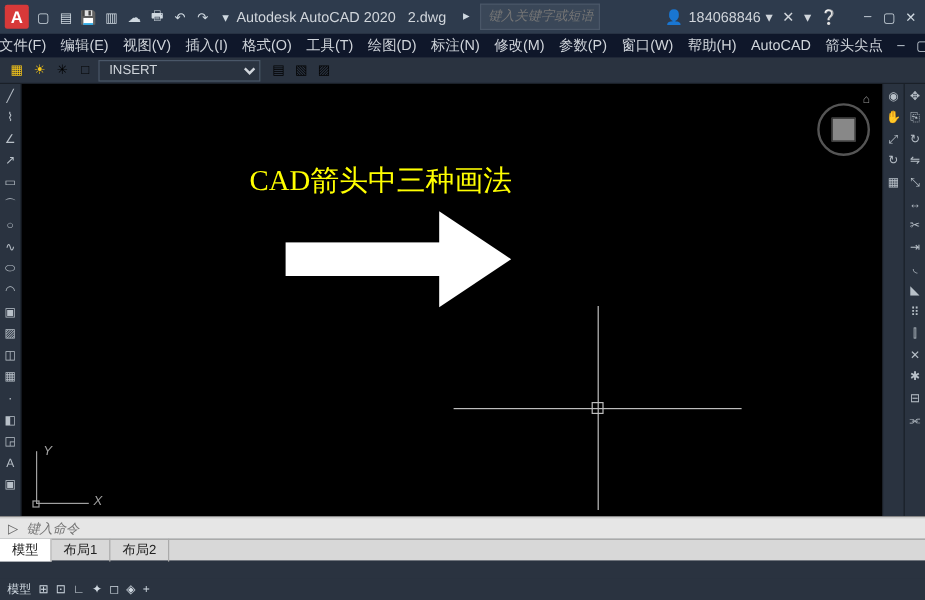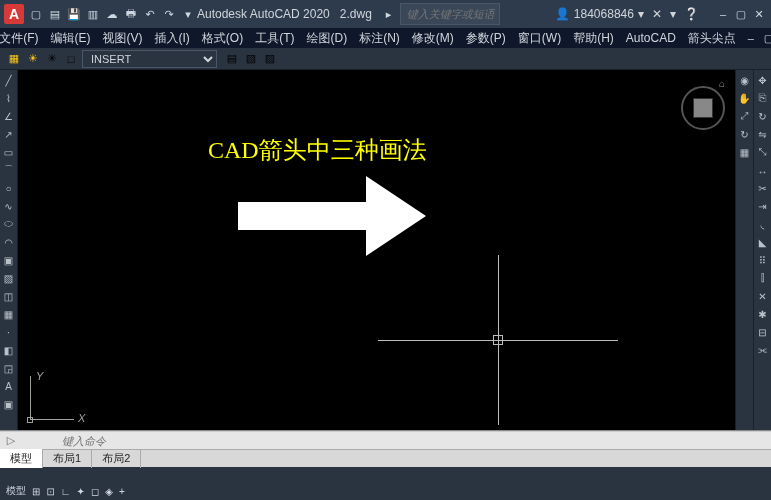--- a/index.html
+++ b/index.html
@@ -59,21 +59,21 @@
 .vc-ring { width: 44px; height: 44px; border: 2px solid #555; border-radius: 50%; position: absolute; top: 8px; }
 .vc-face { width: 20px; height: 20px; background: #888; border: 1px solid #333; position: absolute; top: 20px; left: 12px; }
 .vc-home { position: absolute; top: 0; right: 0; font-size: 10px; color: #999; }
 
 
 .cmd-area { background: #e6e6e6; border-top: 1px solid #888; font-size: 11px; color: #222; font-family: SimSun, monospace; }
 .cmd-history { height: 36px; padding: 2px 6px; line-height: 12px; overflow: hidden; }
 .cmd-history div { white-space: nowrap; }
 .cmd-input-row { display: flex; align-items: center; border-top: 1px solid #ccc; height: 18px; padding: 0 4px; }
 .cmd-icon { width: 14px; height: 14px; margin-right: 4px; color: #666; display: flex; align-items: center; justify-content: center; }
-.cmd-input { flex: 1; border: none; background: transparent; font-size: 11px; font-style: italic; color: #888; font-family: SimSun; outline: none; margin-left: 40px; }
+.cmd-input { flex: 1; border: none; background: transparent; font-size: 11px; font-style: italic; color: #888; font-family: SimSun; outline: none; }
 
 
 .tab-row { height: 18px; background: #d8d8d8; display: flex; align-items: center; border-top: 1px solid #aaa; }
 .tab { font-size: 11px; padding: 2px 10px; color: #222; border-right: 1px solid #aaa; cursor: pointer; }
 .tab.active { background: #fff; }
 
 .statusbar { height: 18px; background: #2a3340; display: flex; align-items: center; padding: 0 6px; gap: 6px; position: absolute; bottom: 0; left: 0; right: 0; }
 .status-item { color: #cfd8e0; font-size: 10px; display: flex; align-items: center; gap: 2px; cursor: pointer; }
 </style>
 </head>

